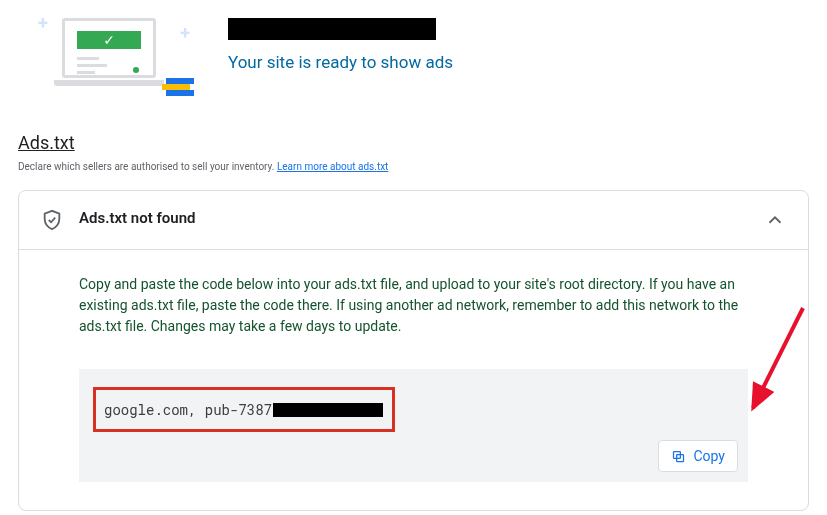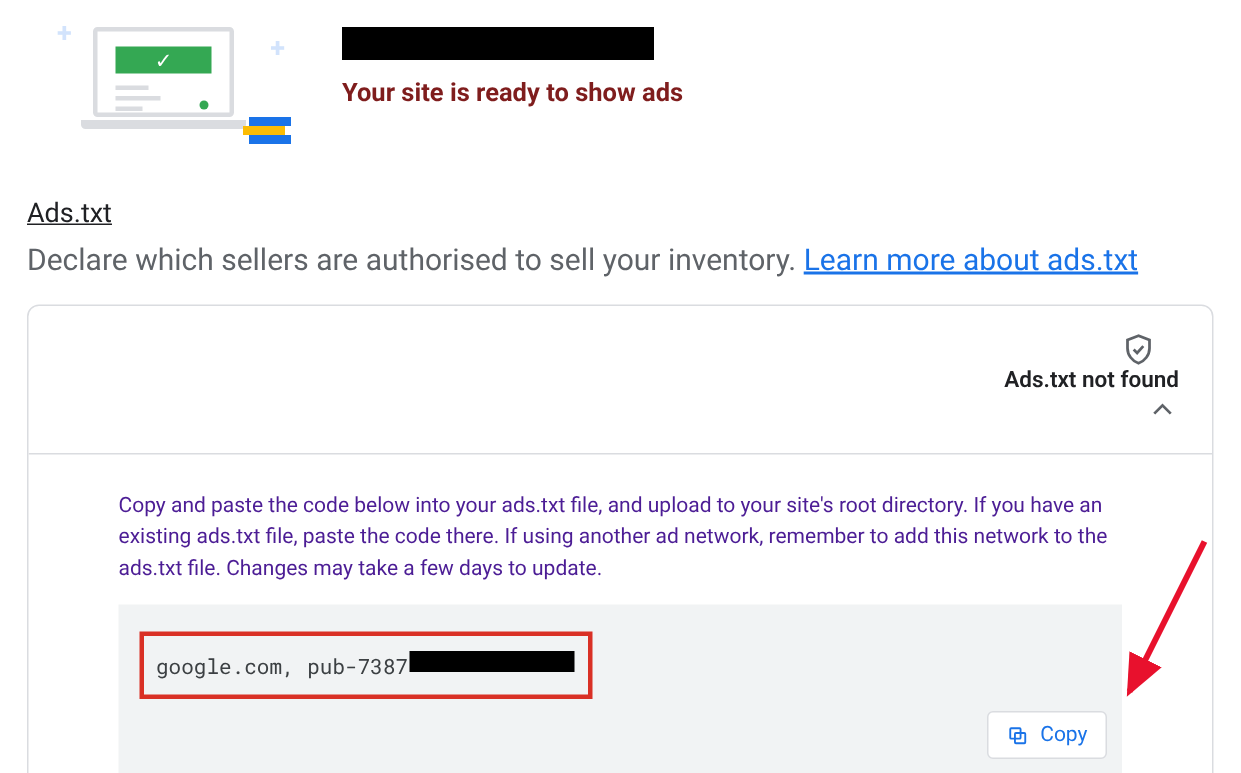--- a/index.html
+++ b/index.html
@@ -25,34 +25,34 @@
   .bar { position: absolute; top: 10px; left: 12px; right: 12px; height: 18px; background: #34a853; display: flex; align-items: center; justify-content: center; }
   .check { color: #fff; font-size: 14px; }
   .line { position: absolute; height: 3px; background: #dadce0; }
   .l1 { top: 36px; left: 12px; width: 22px; }
   .l2 { top: 43px; left: 12px; width: 30px; }
   .l3 { top: 50px; left: 12px; width: 18px; }
   .dot { position: absolute; top: 46px; right: 14px; width: 6px; height: 6px; border-radius: 50%; background: #34a853; }
   .base { width: 110px; height: 6px; background: #dadce0; margin-top: 2px; border-radius: 0 0 3px 3px; }
   .header-text { padding-top: 6px; }
   .redacted { width: 208px; height: 22px; background: #000; margin-bottom: 12px; }
-  .ready { font-size: 17px; color: #7f1d1d; font-weight: bold; }
+  .ready { font-size: 17px; color: #0369a1; }
   h2.section { font-size: 18px; font-weight: 400; margin: 0 0 8px 0; color: #202124; text-decoration: underline; }
-  .subtext { font-size: 20px; color: #5f6368; margin-bottom: 18px; }
+  .subtext { font-size: 10px; color: #5f6368; margin-bottom: 18px; }
   .link { color: #1a73e8; text-decoration: underline; cursor: pointer; }
   .card { border: 1px solid #dadce0; border-radius: 8px; overflow: hidden; }
-  .card-header { display: flex; align-items: flex-end; padding: 18px 22px; cursor: pointer; border-bottom: 1px solid #dadce0; flex-direction: column; }
+  .card-header { display: flex; align-items: flex-start; padding: 18px 22px; cursor: pointer; border-bottom: 1px solid #dadce0; }
   .shield { width: 22px; height: 22px; margin-right: 16px; flex-shrink:0; }
   .card-title { font-size: 15px; font-weight: 600; flex: 1; }
   .chevron { color: #5f6368; }
   .card-body { padding: 24px 60px 28px 60px; position: relative; }
-  .instructions { font-size: 14px; color: #4c1d95; line-height: 1.5; margin-bottom: 13px; }
+  .instructions { font-size: 14px; color: #14532d; line-height: 1.5; margin-bottom: 32px; }
   .codebox { background: #f1f3f4; padding: 18px 14px 50px 14px; position: relative; }
   .highlight { border: 3px solid #d93025; padding: 10px 8px; display: inline-block; }
-  .code { font-family: 'Roboto Mono', Consolas, monospace; font-size: 14px; color: #3c4043; display: inline-flex; align-items: flex-start; gap: 0; white-space: nowrap; }
+  .code { font-family: 'Roboto Mono', Consolas, monospace; font-size: 14px; color: #3c4043; display: inline-flex; align-items: center; gap: 0; white-space: nowrap; }
   .inner-redact { display:inline-block; width: 110px; height: 14px; background: #000; vertical-align: middle; margin: 0 1px; }
   .copy-btn { position: absolute; right: 10px; bottom: 10px; background: #fff; border: 1px solid #dadce0; border-radius: 4px; padding: 7px 12px; font-size: 14px; color: #1a73e8; display: inline-flex; align-items: center; gap: 7px; cursor: pointer; font-family: inherit; }
   .copy-icon { width: 15px; height: 15px; }
   .arrow { position: absolute; pointer-events: none; }
 </style>
 </head>
 <body>
 
 <div class="header-row">
   <div class="illustration">

